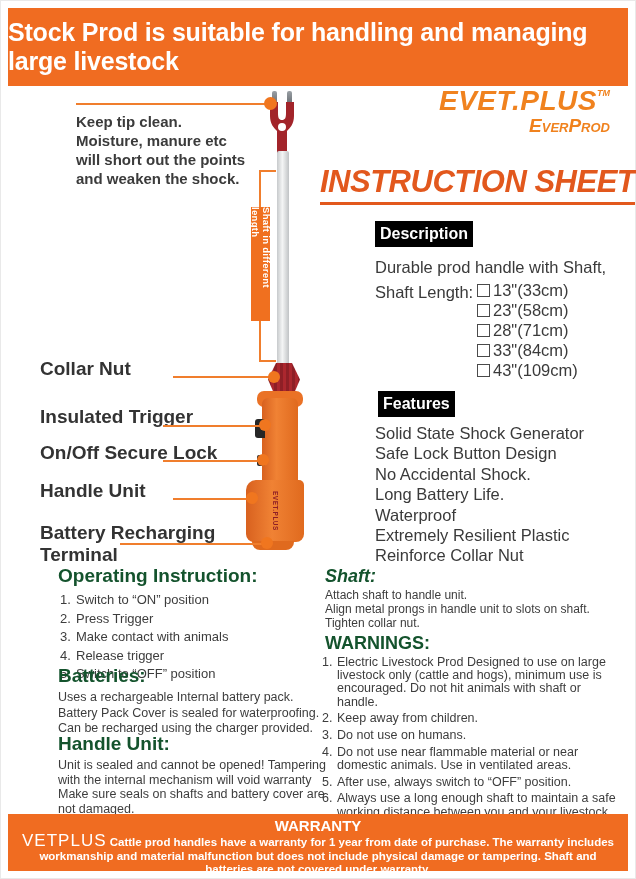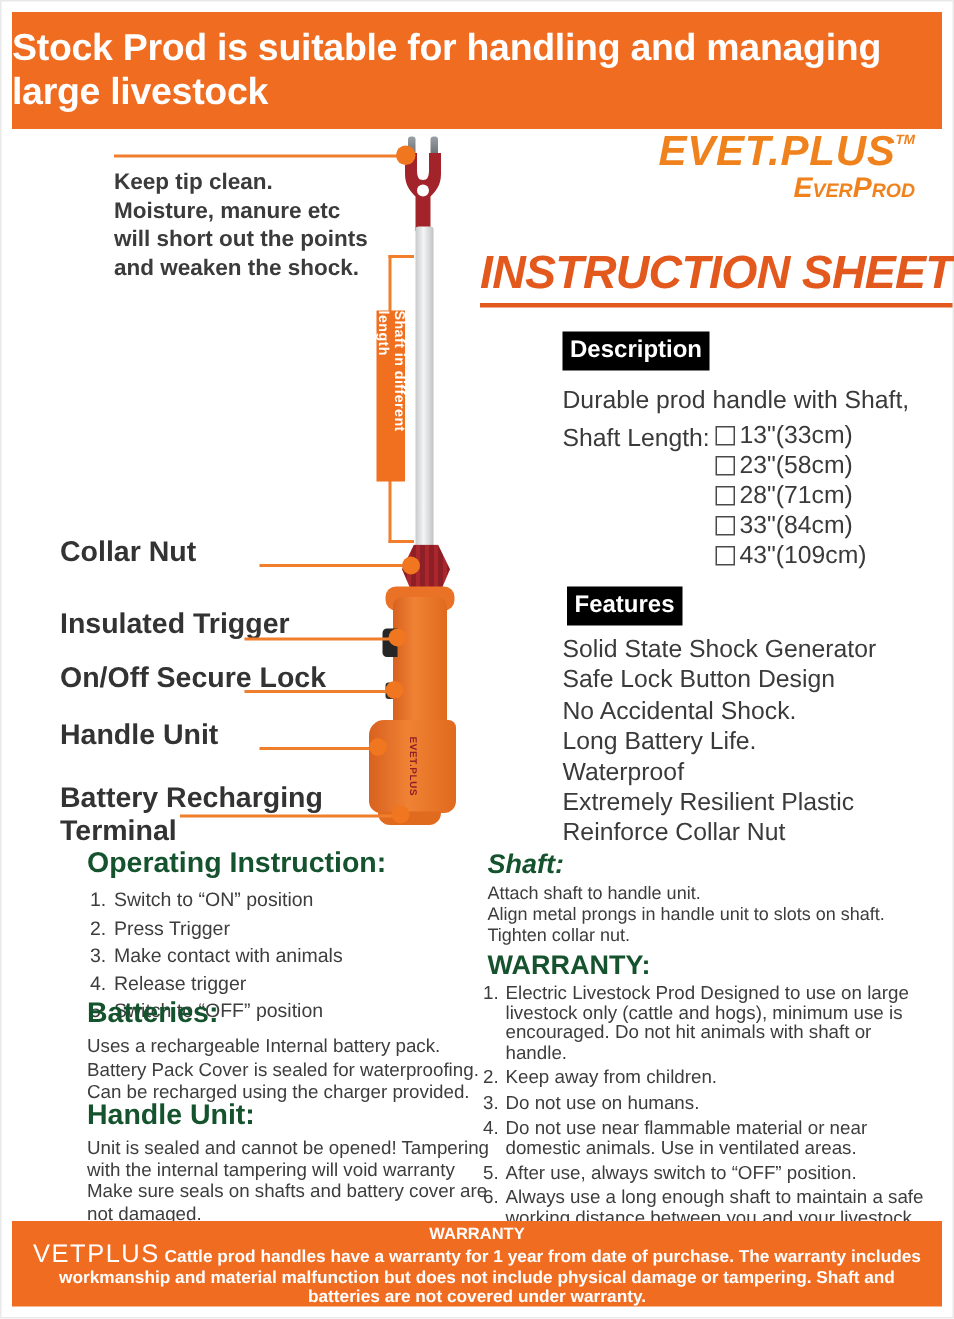--- a/index.html
+++ b/index.html
@@ -101,21 +101,21 @@
 
   .shaft-head{left:325px;top:566px;font-size:18px;font-style:italic;}
   .shaft-text{left:325px;top:588px;font-size:12px;line-height:14px;color:#3d3d3d;}
   .warn-head{left:325px;top:633px;font-size:18px;}
   .warn-list{left:322px;top:656px;width:302px;font-size:12.5px;color:#3d3d3d;}
   .warn-item{display:flex;line-height:13.2px;margin-bottom:3.5px;}
   .warn-item .num{flex:0 0 15px;}
 
   
   .warranty{left:8px;top:814px;width:620px;height:57px;background:#f06c21;color:#fff;text-align:center;}
-  .war-head{font-size:11px;font-weight:bold;margin-top:3px;}
+  .war-head{font-size:15px;font-weight:bold;margin-top:3px;}
   .war-text{font-size:11.5px;font-weight:bold;line-height:13.6px;width:600px;margin:0 auto;}
   .war-brand{font-size:17px;font-weight:normal;letter-spacing:1px;}
 </style>
 </head>
 <body>
 
 <div class="abs banner">
   <div class="banner-text">Stock Prod is suitable for handling and managing large livestock</div>
 </div>
 
@@ -241,33 +241,33 @@
 <div class="abs h-org bat-head">Batteries:</div>
 <div class="abs bat-text">
   <div>Uses a rechargeable Internal battery pack.</div>
   <div>Battery Pack Cover is sealed for waterproofing.</div>
   <div>Can be recharged using the charger provided.</div>
 </div>
 
 <div class="abs h-org hu-head">Handle Unit:</div>
 <div class="abs hu-text">
   <div>Unit is sealed and cannot be opened! Tampering</div>
-  <div>with the internal tampering will void warranty</div>
+  <div>with the internal mechanism will void warranty</div>
   <div>Make sure seals on shafts and battery cover are</div>
   <div>not damaged.</div>
 </div>
 
 <div class="abs h-org shaft-head">Shaft:</div>
 <div class="abs shaft-text">
   <div>Attach shaft to handle unit.</div>
   <div>Align metal prongs in handle unit to slots on shaft.</div>
   <div>Tighten collar nut.</div>
 </div>
 
-<div class="abs h-org warn-head">WARRANTY:</div>
+<div class="abs h-org warn-head">WARNINGS:</div>
 <div class="abs warn-list">
   <div class="warn-item">
       <span class="num">1.</span>
       <span>Electric Livestock Prod Designed to use on large livestock only (cattle and hogs), minimum use is encouraged. Do not hit animals with shaft or handle.</span>
     </div>
   <div class="warn-item">
       <span class="num">2.</span>
       <span>Keep away from children.</span>
     </div>
   <div class="warn-item">

